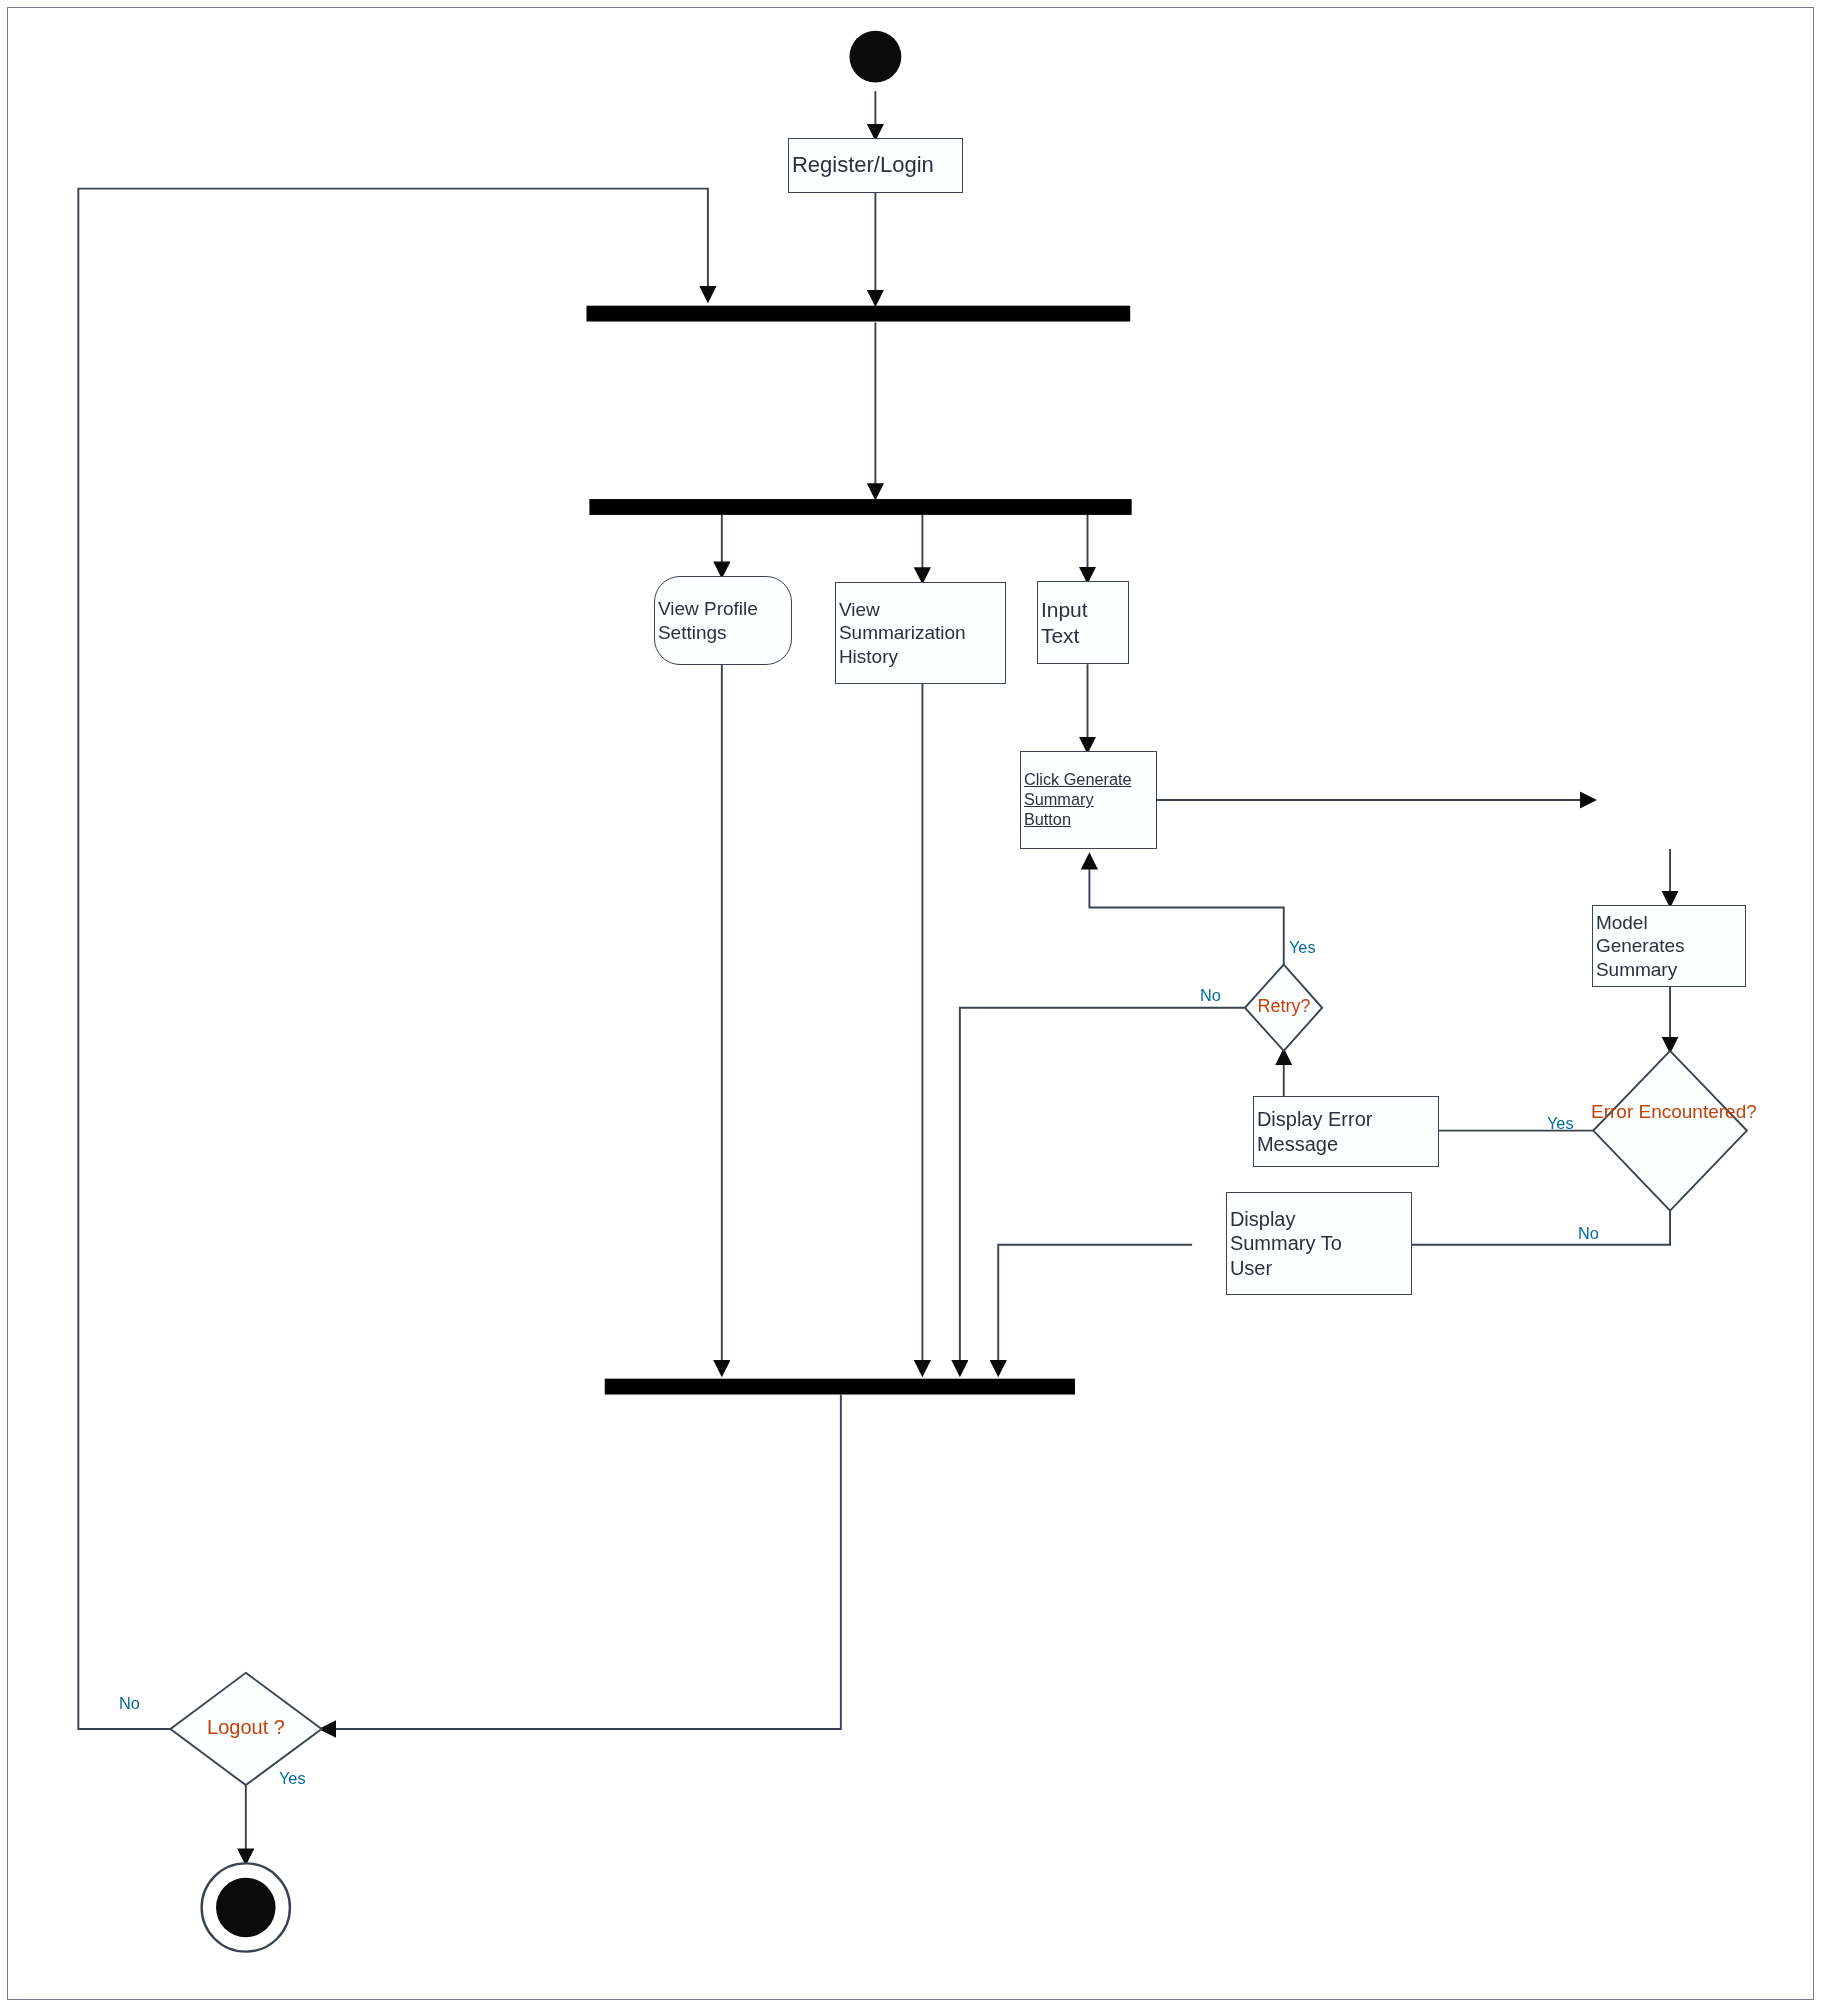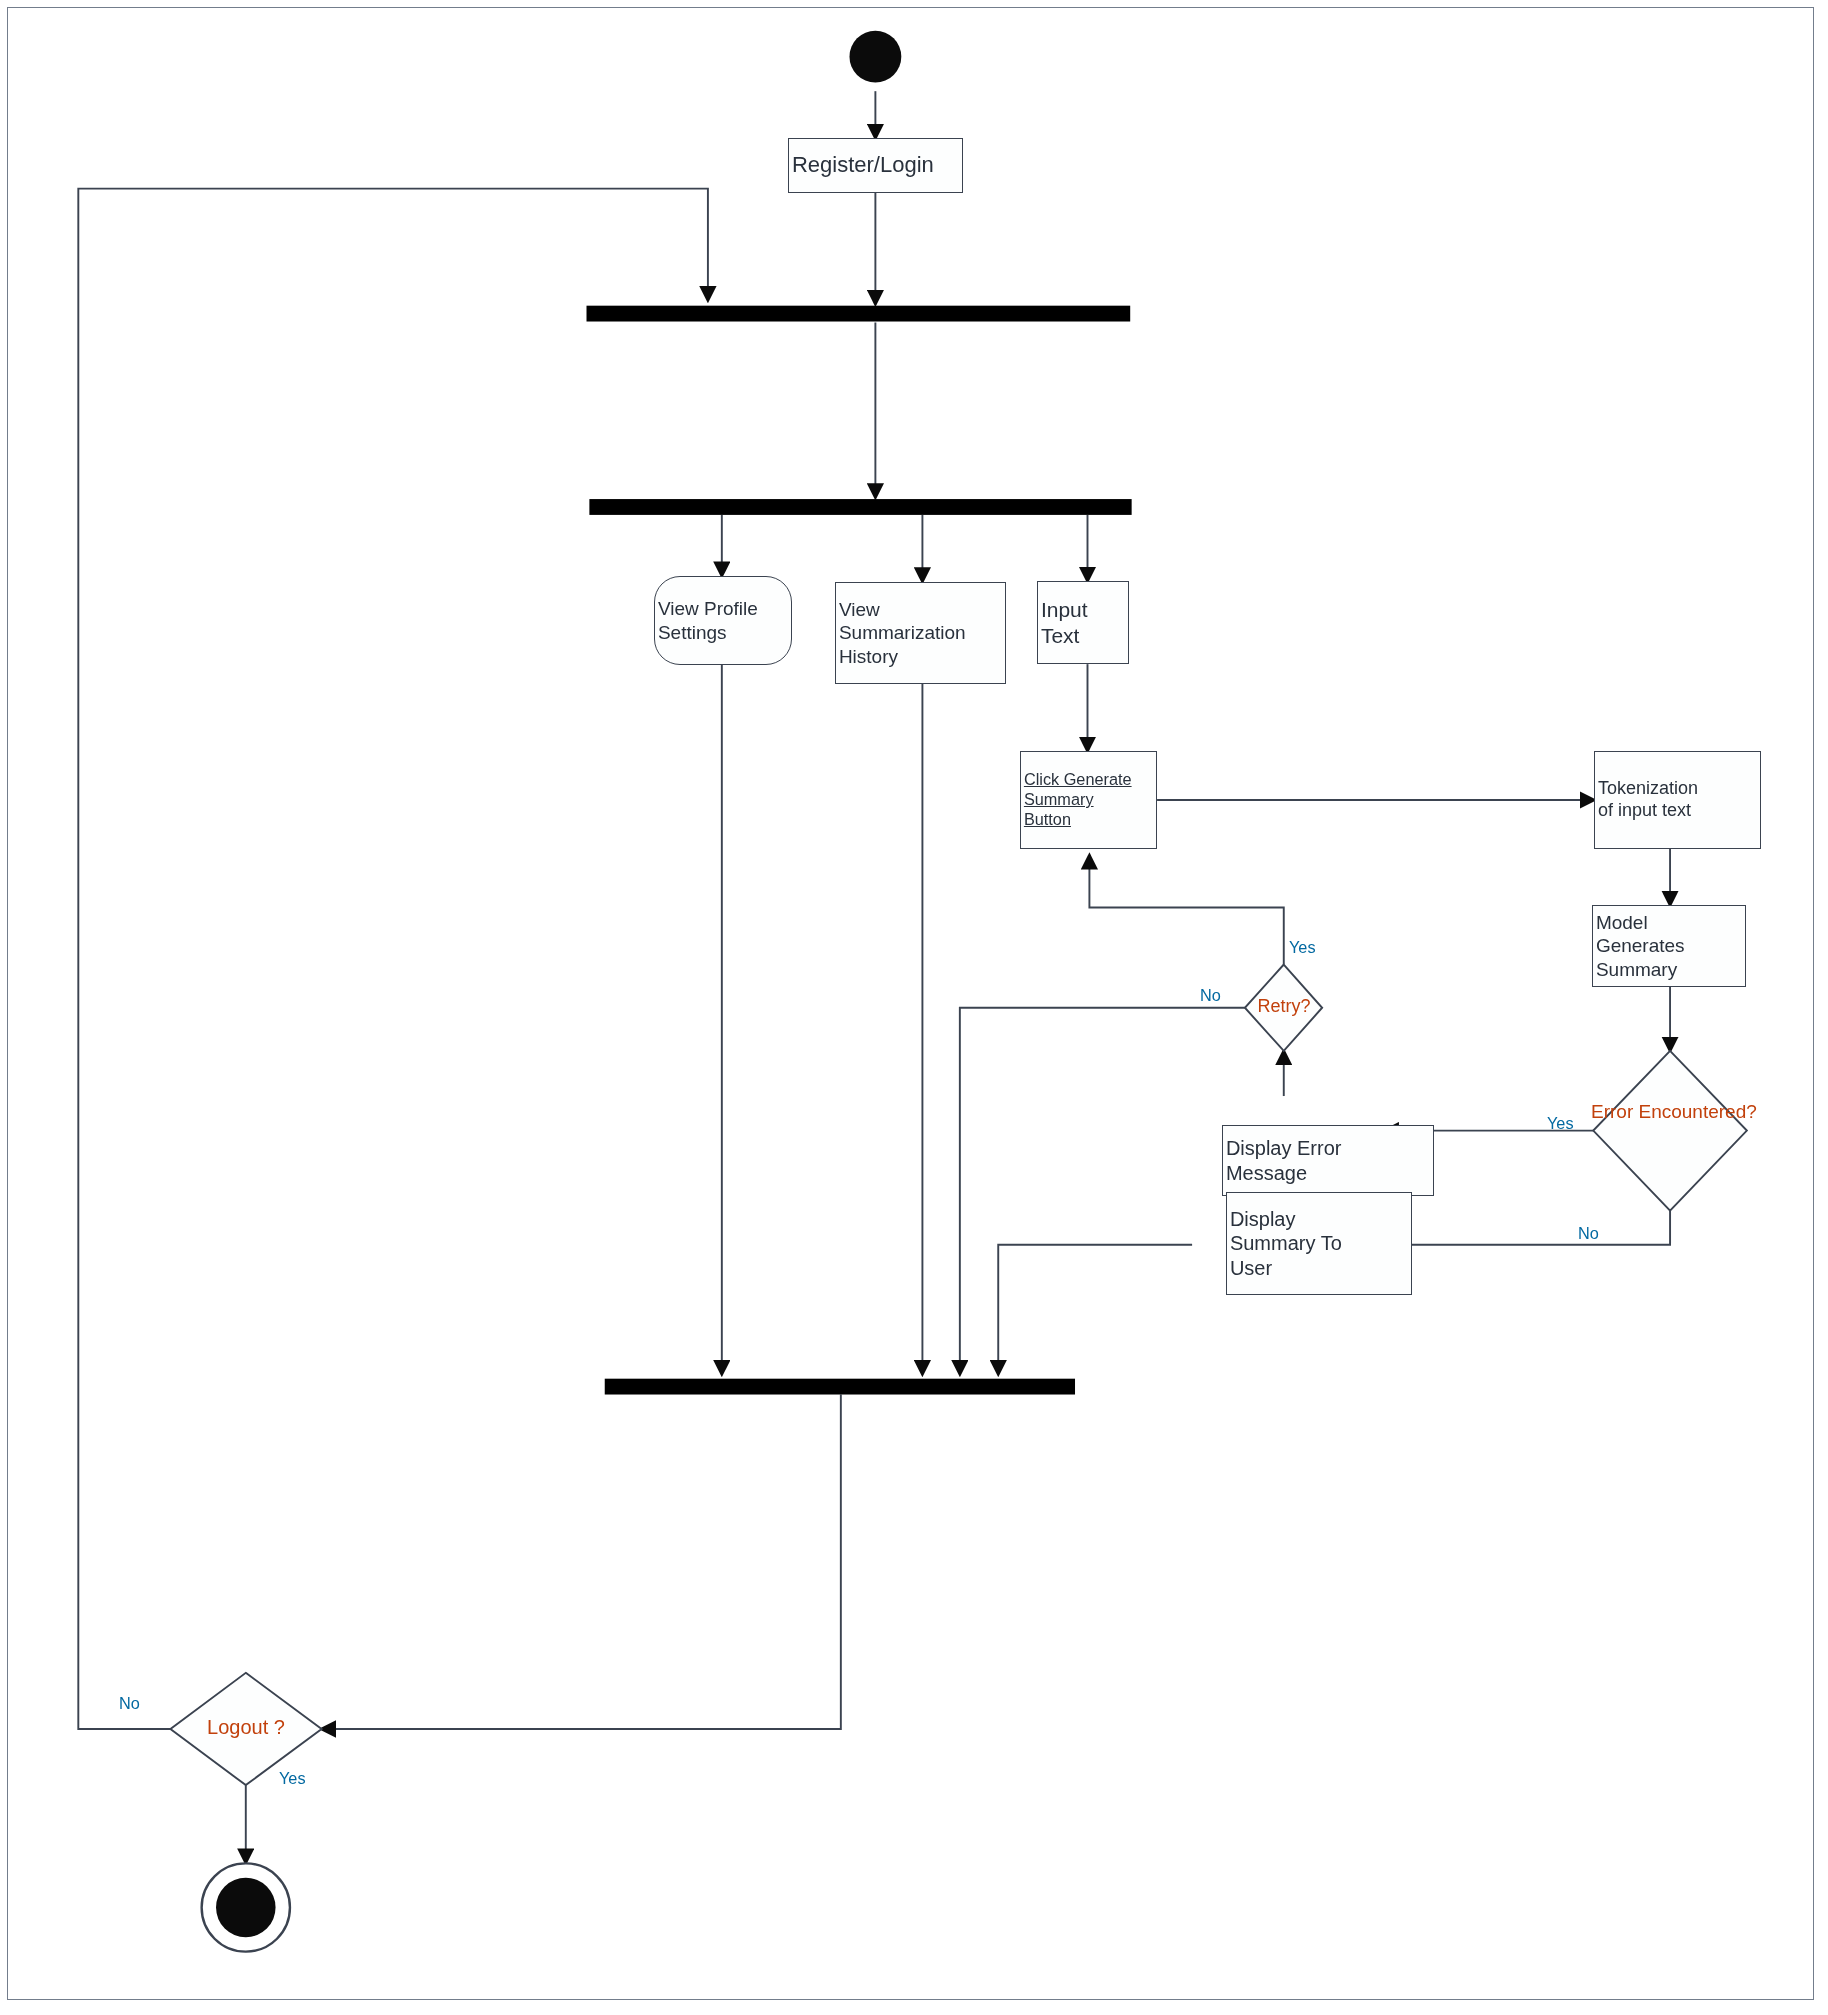--- a/index.html
+++ b/index.html
@@ -163,32 +163,28 @@
     <span class="node-label">Input
 Text</span>
   </div>
 
   <div class="node-box" style="left:1020px; top:751px; width:137px; height:98px; font-size:16.3px;text-decoration:underline;">
     <span class="node-label">Click Generate
 Summary
 Button</span>
   </div>
 
-  <div class="node-box" style="left:1594px; top:751px; width:167px; height:98px; font-size:18px;">
-    <span class="node-label">Tokenization
-of input text</span>
-  </div>
 
   <div class="node-box" style="left:1592px; top:905px; width:154px; height:82px; font-size:19px;">
     <span class="node-label">Model
 Generates
 Summary</span>
   </div>
 
-  <div class="node-box" style="left:1222px; top:1096px; width:212px; height:71px; font-size:20px;margin-top:29px;">
+  <div class="node-box" style="left:1253px; top:1096px; width:186px; height:71px; font-size:20px;">
     <span class="node-label">Display Error
 Message</span>
   </div>
 
   <div class="node-box" style="left:1192px; top:1192px; width:186px; height:103px; font-size:20px;margin-left:34px;">
     <span class="node-label">Display
 Summary To
 User</span>
   </div>
 

